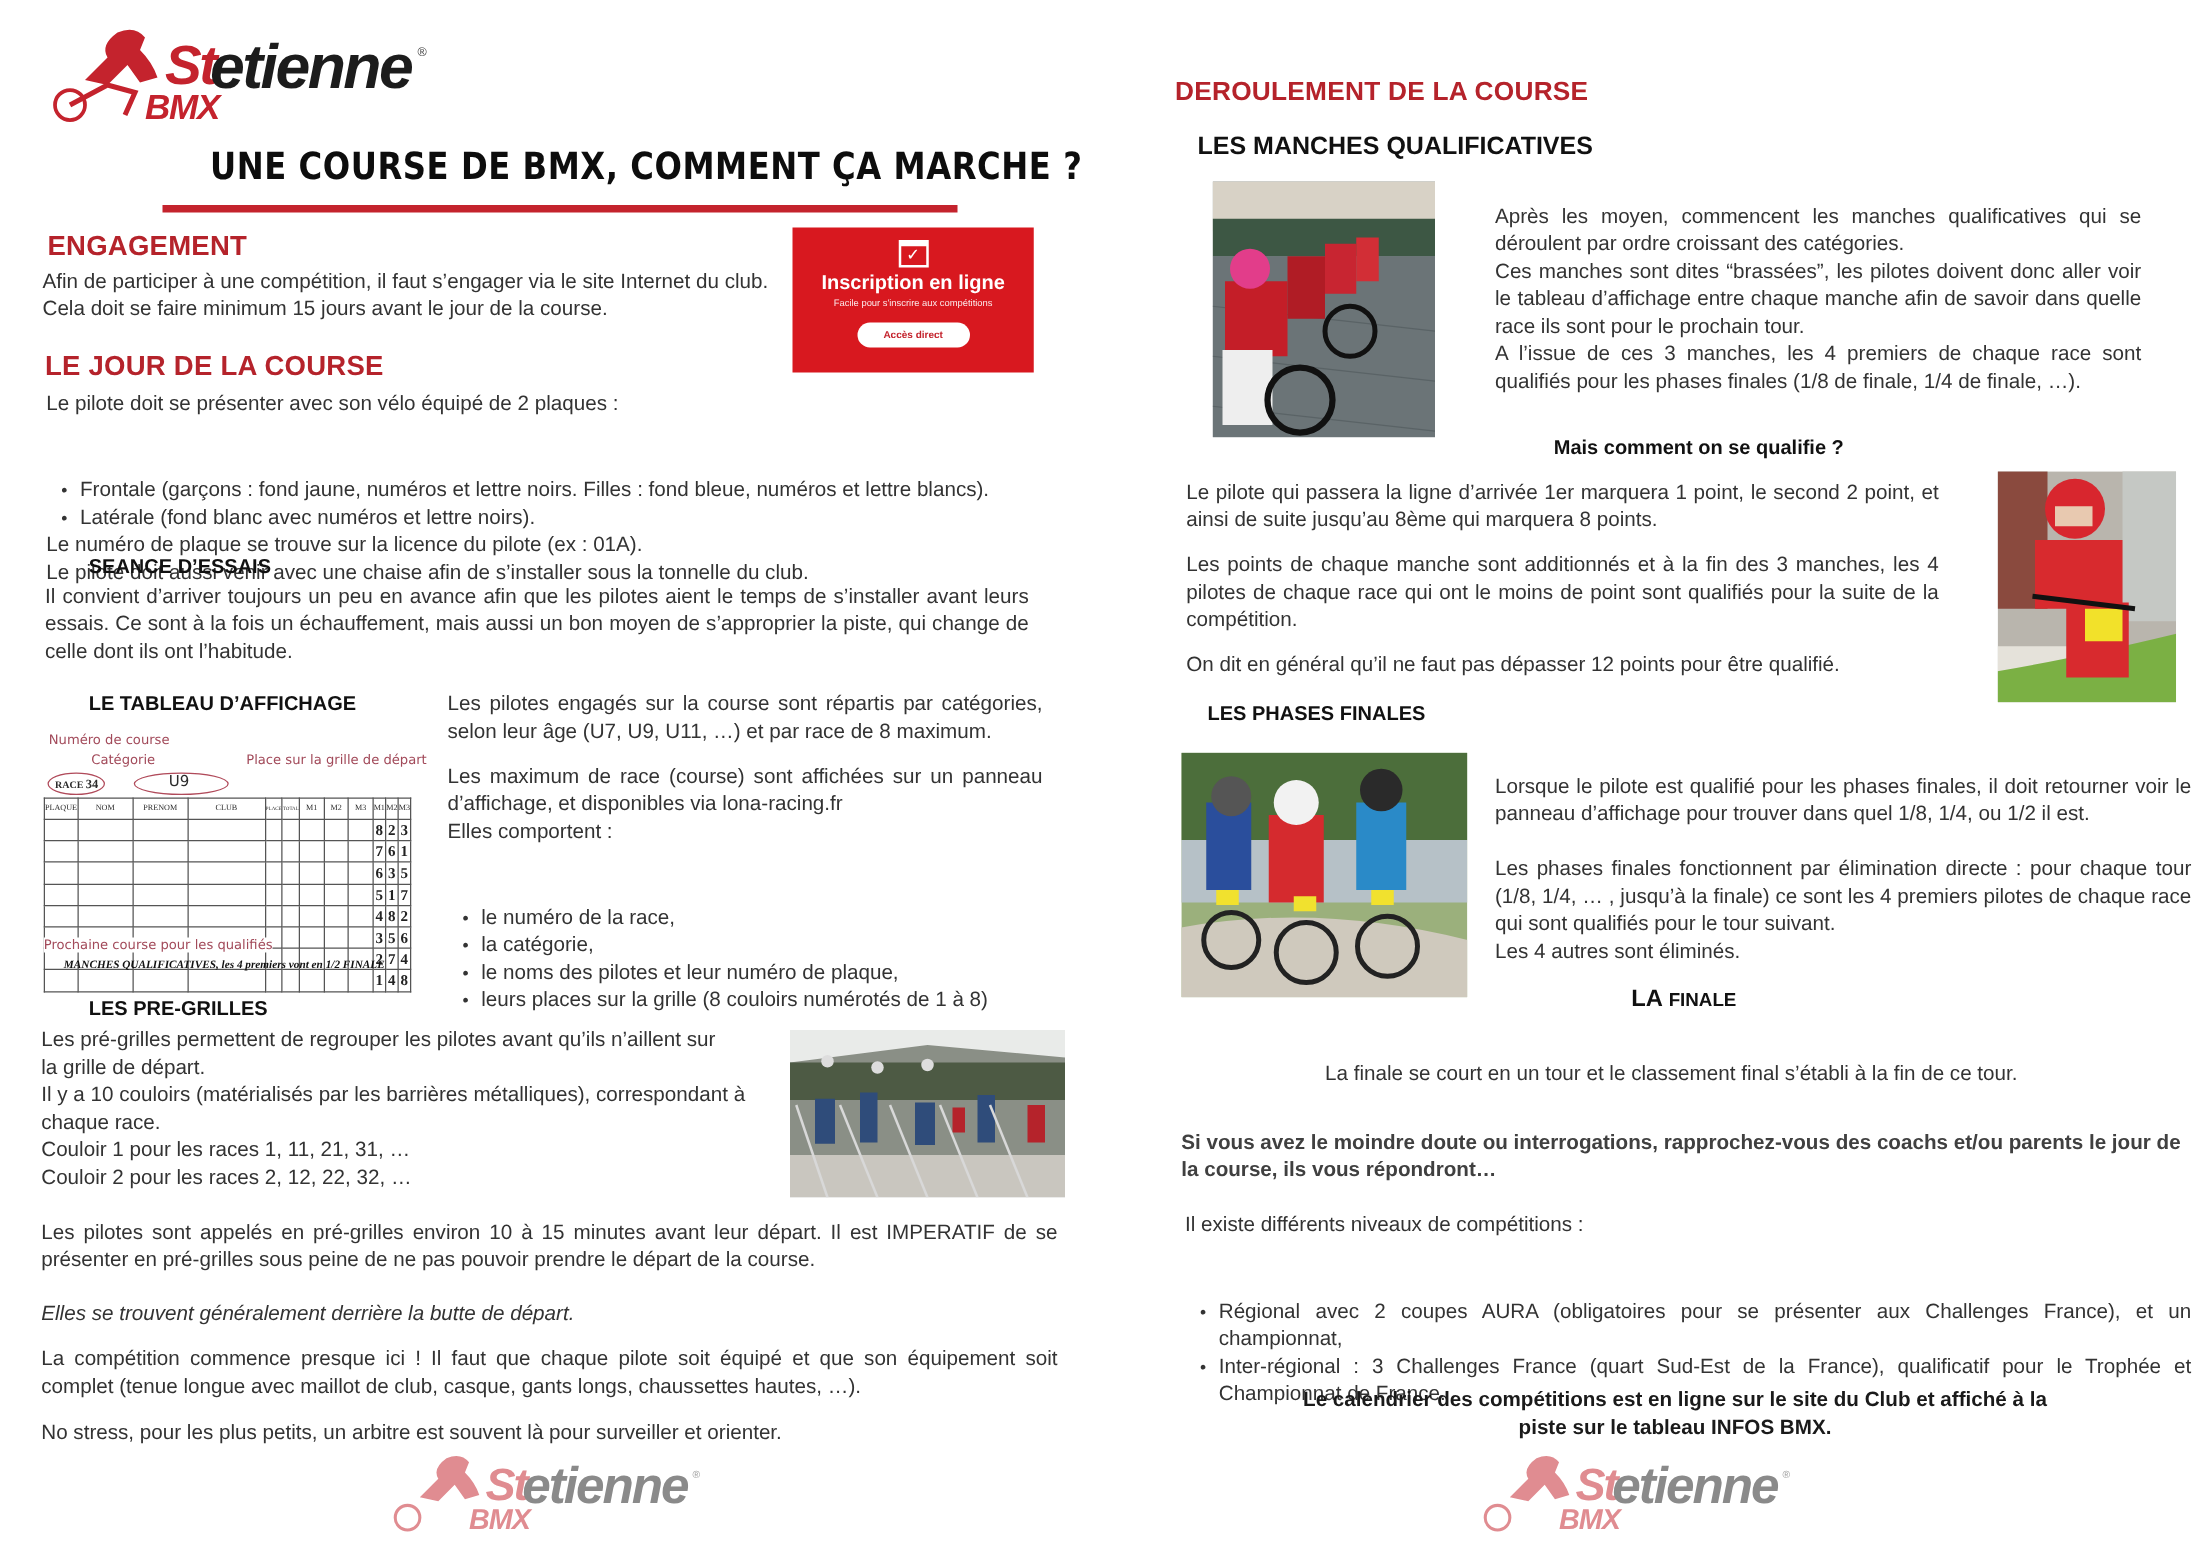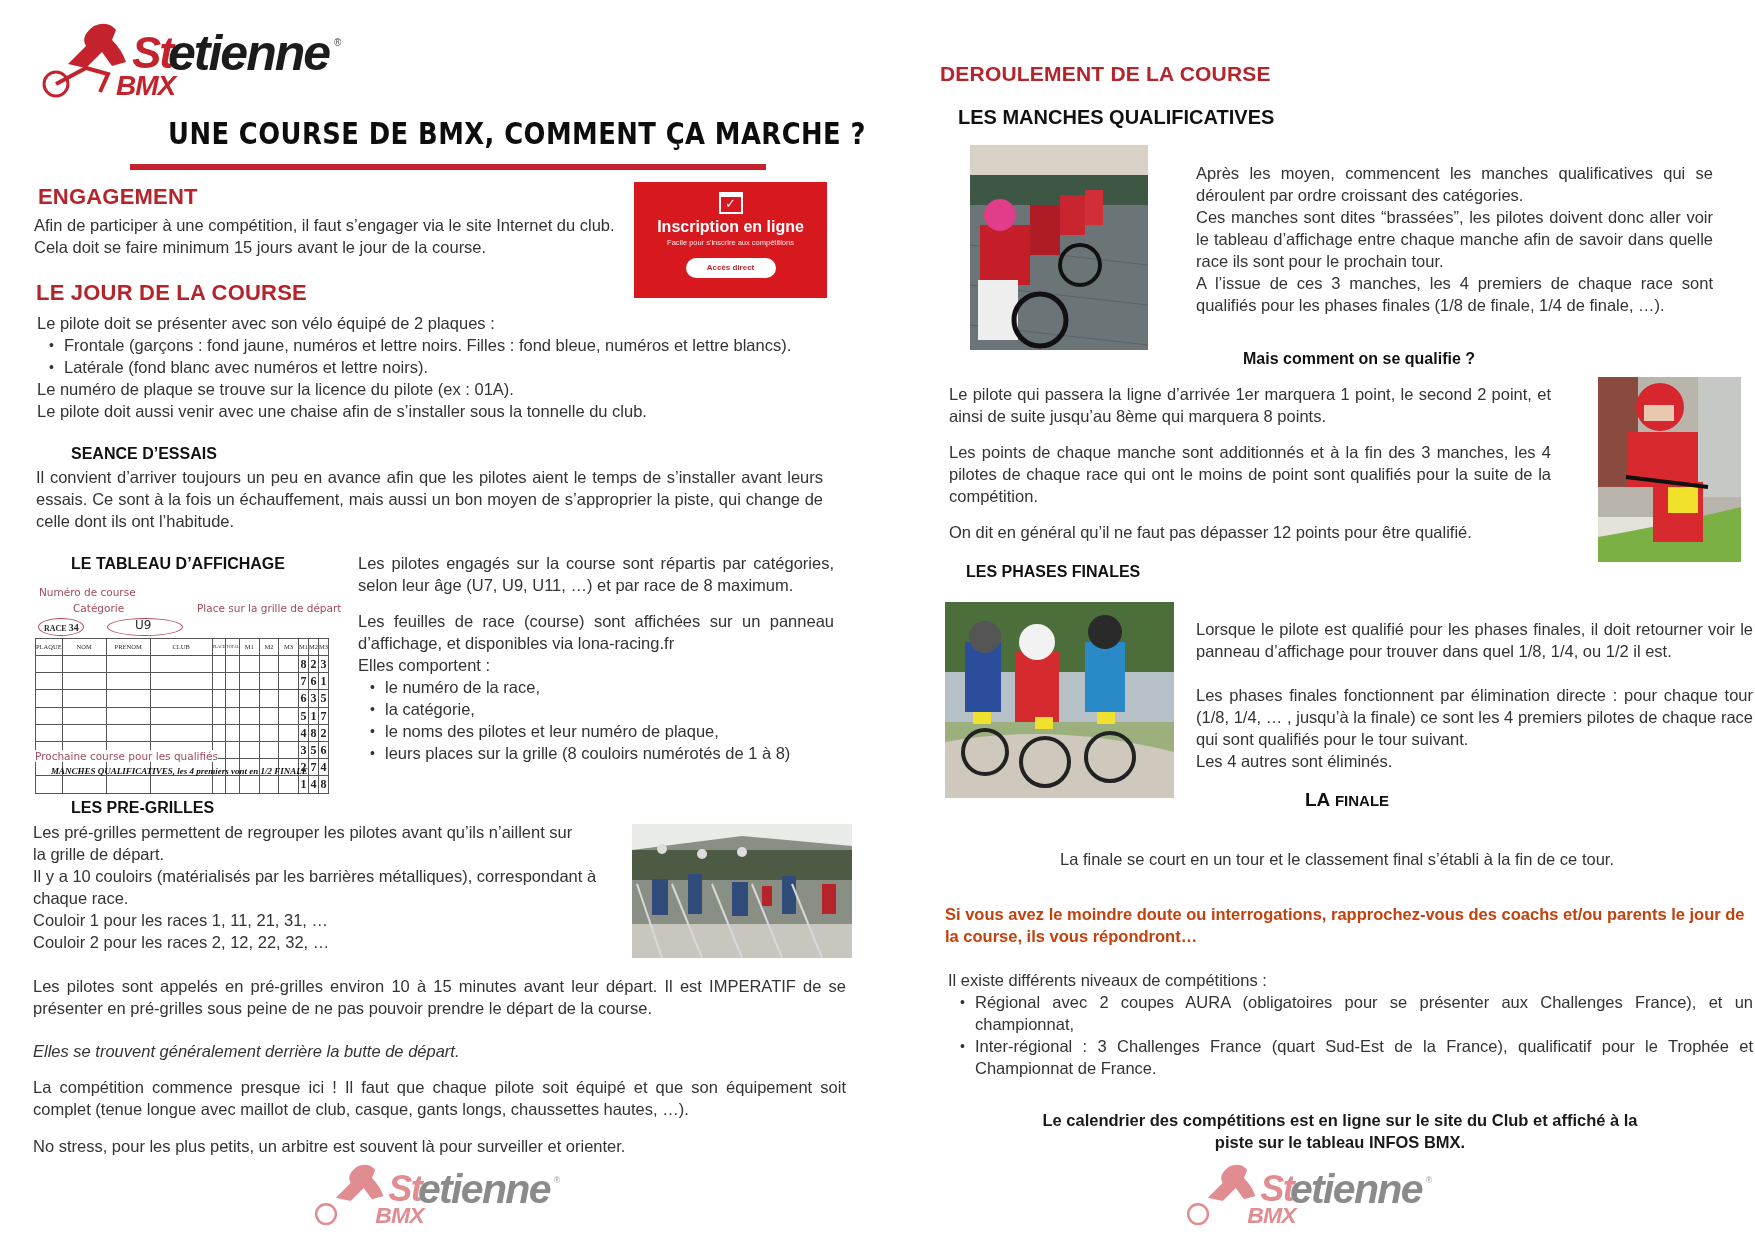--- a/index.html
+++ b/index.html
@@ -3,21 +3,21 @@
 <meta charset="utf-8">
 <style>
   * { box-sizing: border-box; margin: 0; padding: 0; }
   html, body { width: 1755px; height: 1241px; background: #ffffff; overflow: hidden; }
   body { position: relative; font-family: "Liberation Sans", "DejaVu Sans", sans-serif; color: #2b2b2b; font-size: 16.5px; line-height: 1.35; }
   .abs { position: absolute; }
   .red-h { color: #b5232b; font-weight: bold; letter-spacing: 0.2px; }
   .black-h { color: #111; font-weight: bold; }
   .txt { color: #333; font-size: 16.5px; line-height: 22px; }
   .justify { text-align: justify; }
-  .bullets { list-style: none; }
+  .bullets { list-style: none; margin-top: 47px; }
   .bullets li { position: relative; padding-left: 27px; }
   .bullets li::before { content: "•"; position: absolute; left: 12px; top: 0; color: #333; font-size: 14px; }
   .para-gap { height: 14px; }
 
   
   .logo { position: absolute; width: 310px; height: 80px; }
   .logo .rider { position: absolute; left: 0; top: 0; width: 150px; height: 80px; }
   .logo .st { position: absolute; left: 98px; top: 10px; font: italic bold 44px "Liberation Sans", sans-serif; color: #c4232d; letter-spacing: -2px; }
   .logo .etienne { position: absolute; left: 134px; top: 6px; font: italic bold 50px "Liberation Sans", sans-serif; color: #1c1c1c; letter-spacing: -2px; }
   .logo .bmx { position: absolute; left: 82px; top: 52px; font: italic bold 28px "Liberation Sans", sans-serif; color: #c4232d; letter-spacing: -1px; }
@@ -233,21 +233,21 @@
         </tr>
   </tbody>
     </table>
   <div class="ann" style="left:0; top:166px; background:#fff;">Prochaine course pour les qualifiés</div>
   <div class="foot" style="left:16px; top:182px;">MANCHES QUALIFICATIVES, les 4 premiers vont en 1/2 FINALE</div>
 </div>
 
 <div class="abs txt" style="left:358px; top:552px; width:476px;">
   <div class="justify">Les pilotes engagés sur la course sont répartis par catégories, selon leur âge (U7, U9, U11, …) et par race de 8 maximum.</div>
   <div class="para-gap"></div>
-  <div class="justify">Les feuilles de race (course) sont affichées sur un panneau d’affichage, et disponibles via lona-racing.fr</div>
+  <div class="justify">Les maximum de race (course) sont affichées sur un panneau d’affichage, et disponibles via lona-racing.fr</div>
   <div>Elles comportent :</div>
   <ul class="bullets">
     <li>le numéro de la race,</li>
     <li>la catégorie,</li>
     <li>le noms des pilotes et leur numéro de plaque,</li>
     <li>leurs places sur la grille (8 couloirs numérotés de 1 à 8)</li>
   </ul>
 </div>
 
 <div class="abs black-h" style="left:71px; top:797px; font-size:16px;">LES PRE-GRILLES</div>
@@ -392,21 +392,21 @@
   <div class="justify">Les phases finales fonctionnent par élimination directe : pour chaque tour (1/8, 1/4, … , jusqu’à la finale) ce sont les 4 premiers pilotes de chaque race qui sont qualifiés pour le tour suivant.</div>
   <div>Les 4 autres sont éliminés.</div>
 </div>
 
 <div class="abs black-h" style="left:1305px; top:787px;">
   <span style="font-size:19px">LA</span>
   <span style="font-size:15px">FINALE</span>
 </div>
 <div class="abs txt" style="left:1060px; top:848px; width:560px;">La finale se court en un tour et le classement final s’établi à la fin de ce tour.</div>
 
-<div class="abs txt" style="left:945px; top:903px; width:803px; font-weight:bold; color:#c2410c;">Si vous avez le moindre doute ou interrogations, rapprochez-vous des coachs et/ou parents le jour de la course, ils vous répondront…</div>
+<div class="abs txt" style="left:945px; top:903px; width:803px; font-weight:bold; color:#404040;">Si vous avez le moindre doute ou interrogations, rapprochez-vous des coachs et/ou parents le jour de la course, ils vous répondront…</div>
 
 <div class="abs txt" style="left:948px; top:969px; width:805px;">
   <div>Il existe différents niveaux de compétitions :</div>
   <ul class="bullets">
     <li class="justify">Régional avec 2 coupes AURA (obligatoires pour se présenter aux Challenges France), et un championnat,</li>
     <li class="justify">Inter-régional : 3 Challenges France (quart Sud-Est de la France), qualificatif pour le Trophée et Championnat de France.</li>
   </ul>
 </div>
 
 <div class="abs txt" style="left:1040px; top:1109px; width:600px; text-align:center; font-weight:bold; color:#1a1a1a;">Le calendrier des compétitions est en ligne sur le site du Club et affiché à la piste sur le tableau INFOS BMX.</div>

